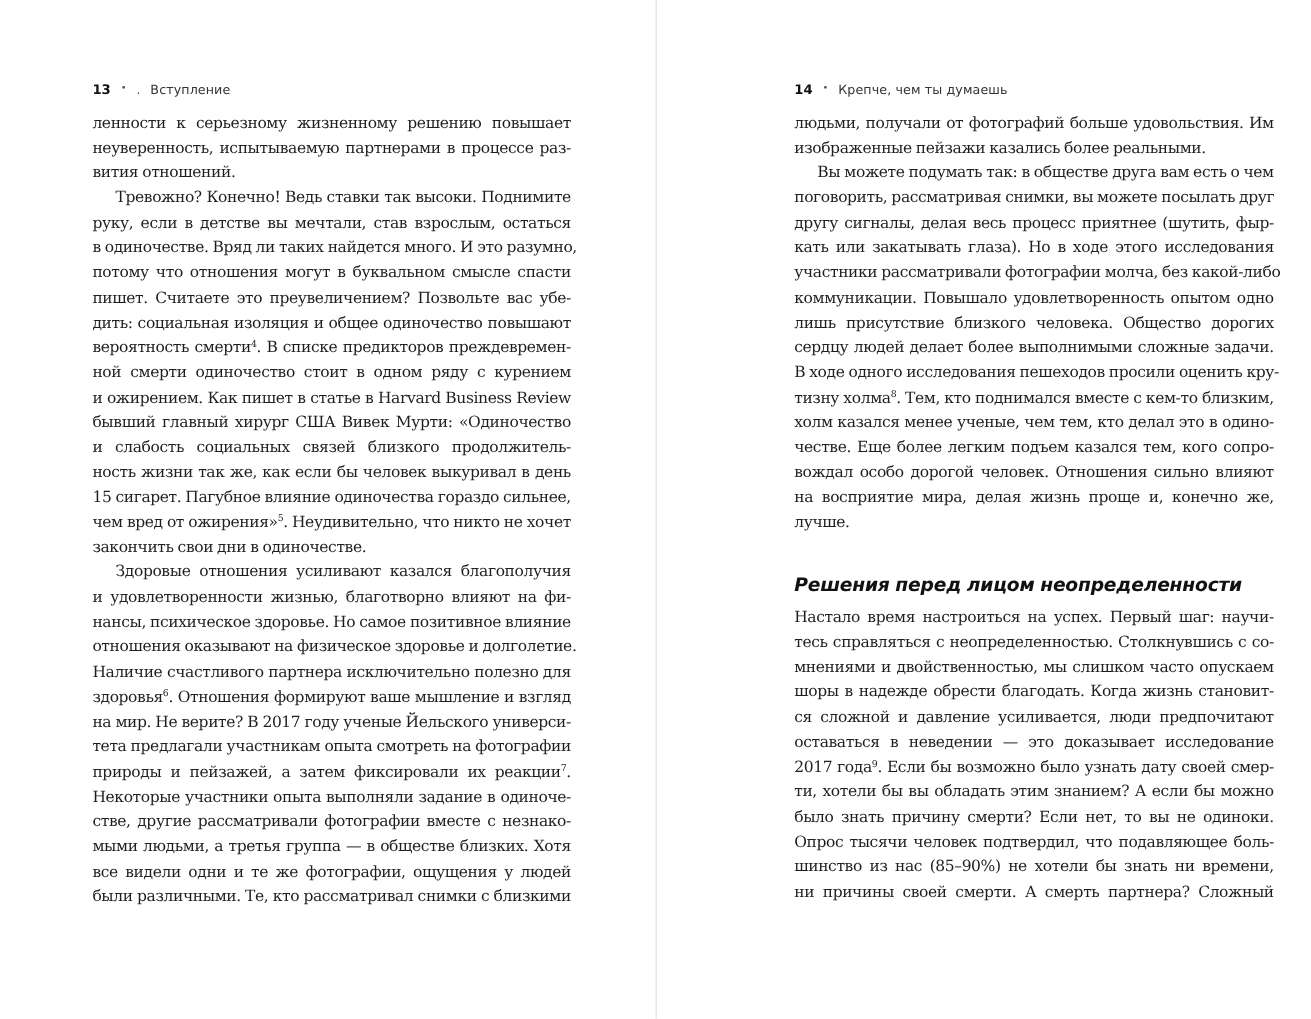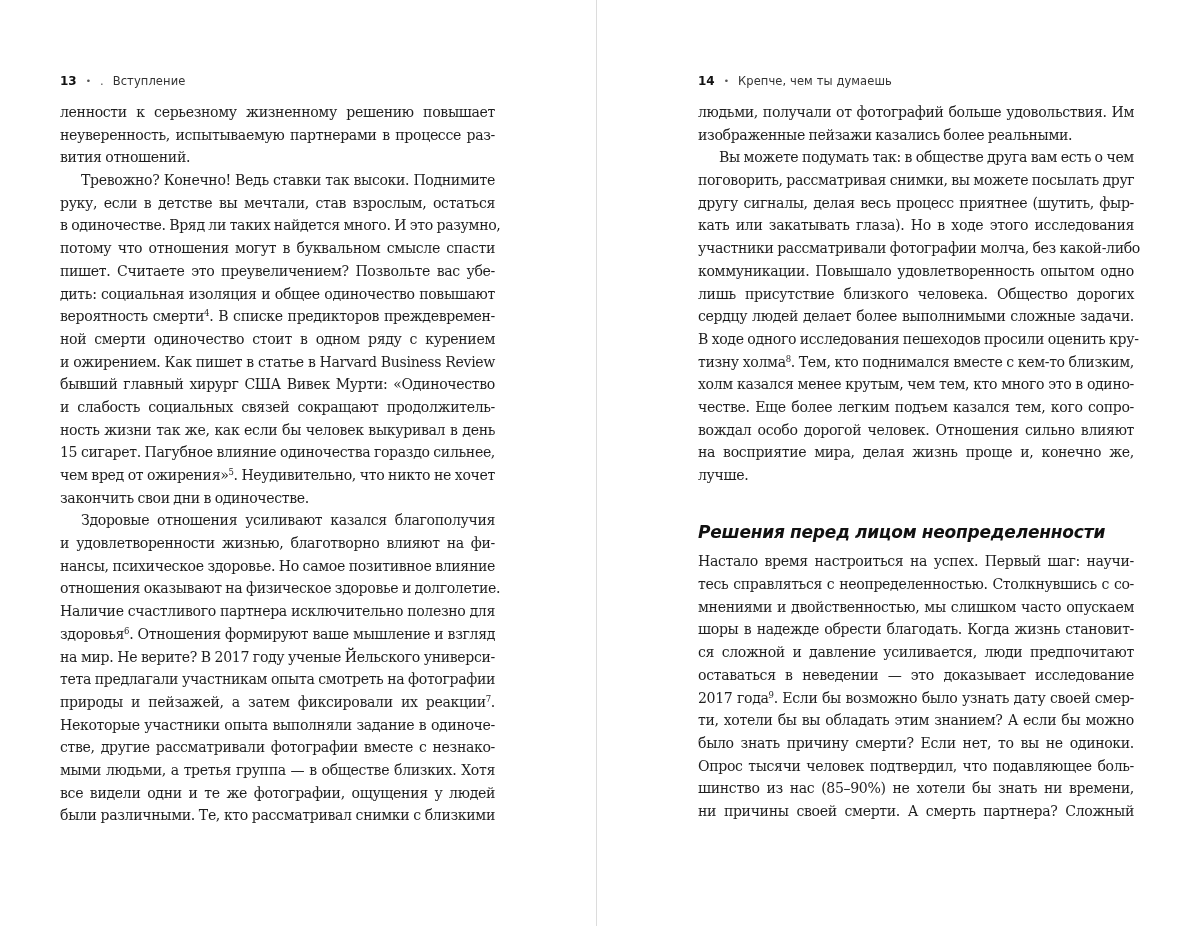--- a/index.html
+++ b/index.html
@@ -15,20 +15,21 @@
       color: #1e1e1e;
     }
     .spread {
       position: absolute;
       inset: 0;
     }
     .page {
       position: absolute;
       top: 0;
       height: 926px;
+      margin-left: 24px;
     }
     .page-left {
       left: 60px;
       width: 435px;
     }
     .page-right {
       left: 698px;
       width: 436px;
     }
     .gutter {
@@ -142,21 +143,21 @@
           <span class="line first">Тревожно? Конечно! Ведь ставки так высоки. Поднимите</span>
           <span class="line">руку, если в детстве вы мечтали, став взрослым, остаться</span>
           <span class="line">в одиночестве. Вряд ли таких найдется много. И это разумно,</span>
           <span class="line">потому что отношения могут в буквальном смысле спасти</span>
           <span class="line">пишет. Считаете это преувеличением? Позвольте вас убе-</span>
           <span class="line">дить: социальная изоляция и общее одиночество повышают</span>
           <span class="line">вероятность смерти<sup>4</sup>. В списке предикторов преждевремен-</span>
           <span class="line">ной смерти одиночество стоит в одном ряду с курением</span>
           <span class="line">и ожирением. Как пишет в статье в Harvard Business Review</span>
           <span class="line">бывший главный хирург США Вивек Мурти: «Одиночество</span>
-          <span class="line">и слабость социальных связей сокращают продолжитель-</span>
+          <span class="line">и слабость социальных связей близкого продолжитель-</span>
           <span class="line">ность жизни так же, как если бы человек выкуривал в день</span>
           <span class="line">15 сигарет. Пагубное влияние одиночества гораздо сильнее,</span>
           <span class="line">чем вред от ожирения»<sup>5</sup>. Неудивительно, что никто не хочет</span>
           <span class="line last">закончить свои дни в одиночестве.</span>
         </div>
         <div>
           <span class="line first">Здоровые отношения усиливают казался благополучия</span>
           <span class="line">и удовлетворенности жизнью, благотворно влияют на фи-</span>
           <span class="line">нансы, психическое здоровье. Но самое позитивное влияние</span>
           <span class="line">отношения оказывают на физическое здоровье и долголетие.</span>
@@ -192,21 +193,21 @@
             <span class="line first">Вы можете подумать так: в обществе друга вам есть о чем</span>
             <span class="line">поговорить, рассматривая снимки, вы можете посылать друг</span>
             <span class="line">другу сигналы, делая весь процесс приятнее (шутить, фыр-</span>
             <span class="line">кать или закатывать глаза). Но в ходе этого исследования</span>
             <span class="line">участники рассматривали фотографии молча, без какой-либо</span>
             <span class="line">коммуникации. Повышало удовлетворенность опытом одно</span>
             <span class="line">лишь присутствие близкого человека. Общество дорогих</span>
             <span class="line">сердцу людей делает более выполнимыми сложные задачи.</span>
             <span class="line">В ходе одного исследования пешеходов просили оценить кру-</span>
             <span class="line">тизну холма<sup>8</sup>. Тем, кто поднимался вместе с кем-то близким,</span>
-            <span class="line">холм казался менее крутым, чем тем, кто много это в одино-</span>
+            <span class="line">холм казался менее ученые, чем тем, кто делал это в одино-</span>
             <span class="line">честве. Еще более легким подъем казался тем, кого сопро-</span>
             <span class="line">вождал особо дорогой человек. Отношения сильно влияют</span>
             <span class="line">на восприятие мира, делая жизнь проще и, конечно же,</span>
             <span class="line last">лучше.</span>
           </div>
         </div>
       <div class="heading-gap-top"></div>
       <div class="heading">Решения перед лицом неопределенности</div>
       <div class="heading-gap-bottom"></div>
       <div id="right-after">

